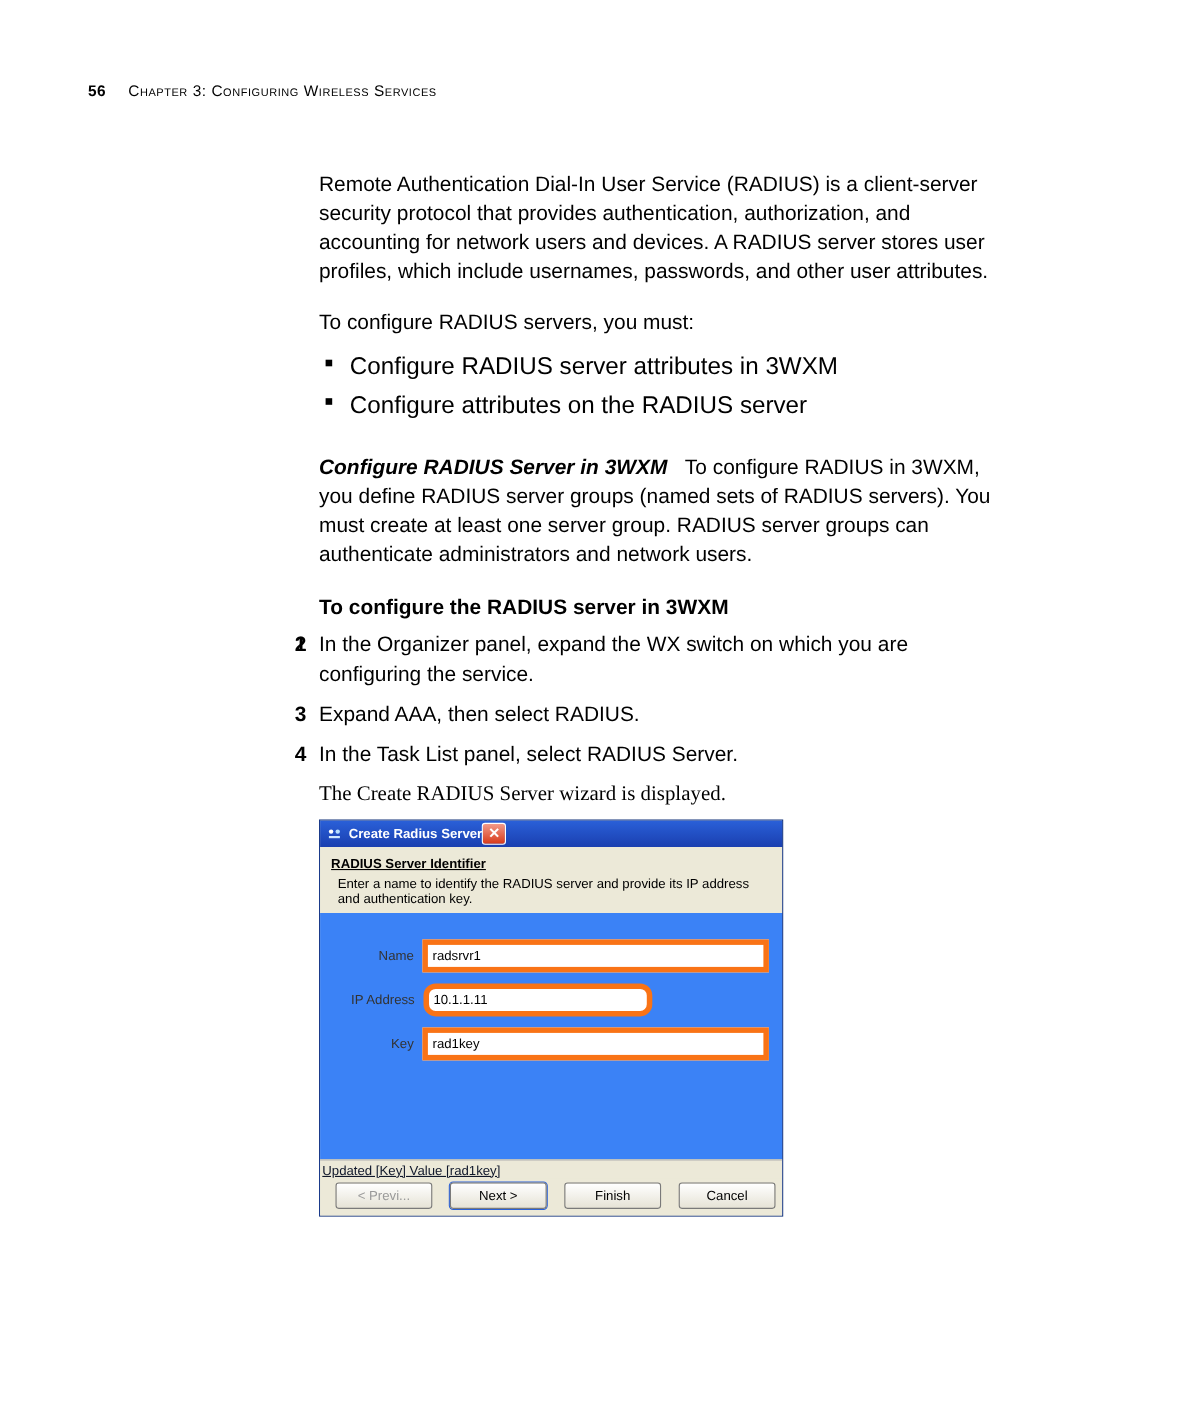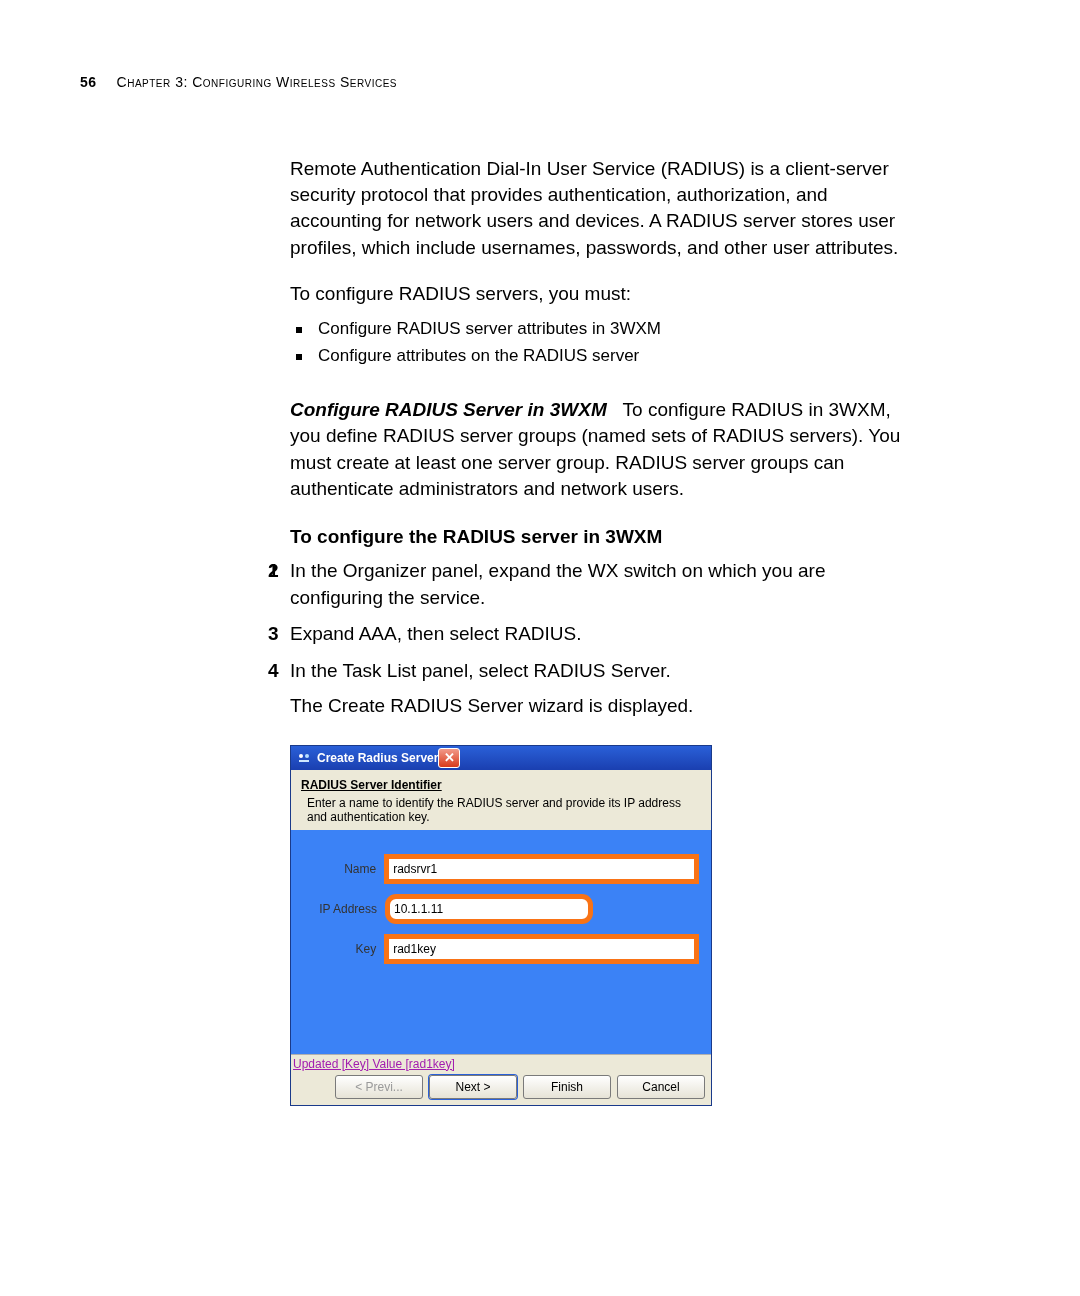--- a/index.html
+++ b/index.html
@@ -48,21 +48,21 @@
   p.lead {
     font-size: 19px;
     margin: 0 0 10px 0;
   }
   ul.sq {
     list-style: none;
     padding: 0;
     margin: 0 0 28px 0;
   }
   ul.sq li {
-    font-size: 17px;
+    font-size: 22px;
     line-height: 1.6;
     padding-left: 28px;
     position: relative;
   }
   ul.sq li::before {
     content: "";
     position: absolute;
     left: 6px;
     top: 12px;
     width: 6px;
@@ -98,21 +98,22 @@
     margin-left: 0;
     margin-bottom: 10px;
   }
   ol.steps li .num {
     position: absolute;
     left: -22px;
     font-weight: 700;
   }
   p.after {
     font-size: 19px;
-    margin: 0 0 28px 0;
+    margin: 0 0 12px 0;
+    font-family: Liberation Serif, serif;
   }
 
   
   .dialog {
     width: 420px;
     border: 1px solid #1a3a8a;
     background: #ece9d8;
     font-family: Tahoma, Arial, sans-serif;
     font-size: 12px;
     box-shadow: 0 0 0 1px #ece9d8 inset;
@@ -187,27 +188,27 @@
     padding: 1px 4px;
     font-family: Liberation Sans, sans-serif;
   }
   .finput.w-long { width: 300px; }
   .finput.w-med { width: 190px; border-radius: 11px; }
   .dlg-status {
     border-top: 1px solid #b0b0b0;
     padding: 2px 2px 0 2px;
     font-size: 12px;
     text-decoration: underline;
-    color: #a21caf;
+    color: #0f172a;
     background: #ece9d8;
   }
   .dlg-buttons {
     display: flex;
     justify-content: flex-end;
-    gap: 6px;
+    gap: 16px;
     padding: 4px 6px 6px 6px;
     background: #ece9d8;
   }
   .wbtn {
     min-width: 70px;
     height: 22px;
     border: 1px solid #7a7a7a;
     background: linear-gradient(to bottom, #ffffff, #e6e3d6);
     border-radius: 3px;
     font-size: 12px;

